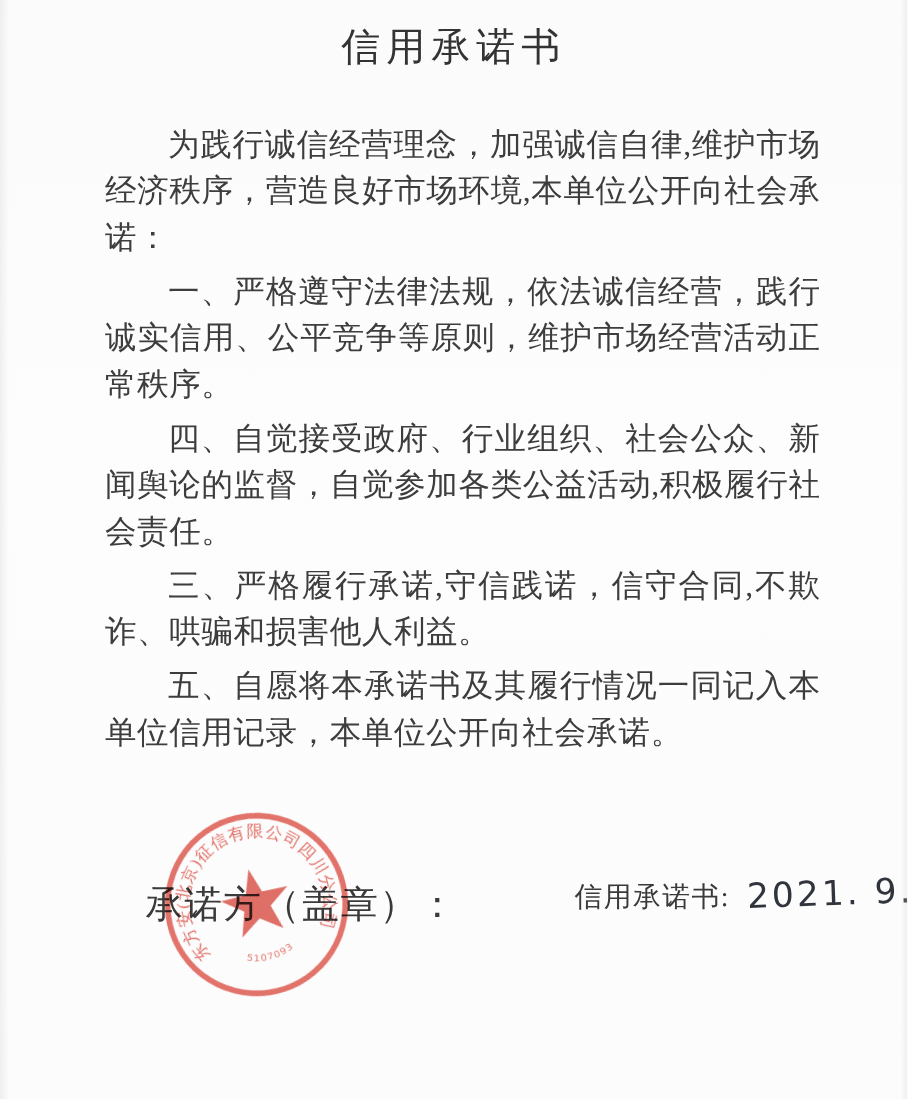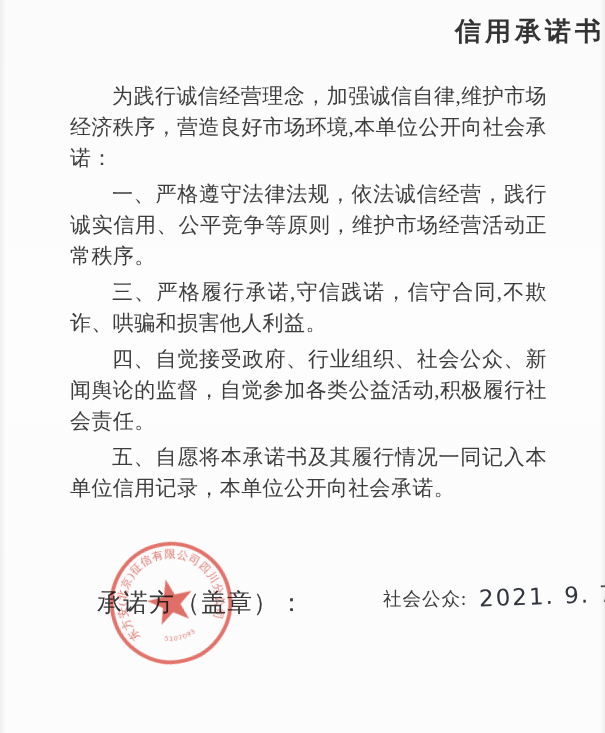--- a/index.html
+++ b/index.html
@@ -26,23 +26,23 @@
   .page::after {
     content: "";
     position: absolute;
     right: 0; top: 0; bottom: 0;
     width: 5px;
     background: linear-gradient(270deg, rgba(205,205,205,.28), rgba(255,255,255,0));
     pointer-events: none;
   }
   .doc-title {
     margin-top: 14px;
-    text-align: right;
+    text-align: center;
     font-size: 26px;
-    font-weight: bold;
+    font-weight: normal;
     letter-spacing: 4px;
     color: #333333;
   }
   .doc-body {
     margin: 32px 58px 0 70px;
   }
   .doc-body p {
     font-size: 21px;
     line-height: 31px;
     letter-spacing: 0.4px;
@@ -100,22 +100,22 @@
 </head>
 <body>
 
 <div class="page">
 
   <div class="doc-title">信用承诺书</div>
 
   <div class="doc-body">
     <p>为践行诚信经营理念，加强诚信自律,维护市场经济秩序，营造良好市场环境,本单位公开向社会承诺：</p>
     <p>一、严格遵守法律法规，依法诚信经营，践行诚实信用、公平竞争等原则，维护市场经营活动正常秩序。</p>
+    <p>四、自觉接受政府、行业组织、社会公众、新闻舆论的监督，自觉参加各类公益活动,积极履行社会责任。</p>
     <p>三、严格履行承诺,守信践诺，信守合同,不欺诈、哄骗和损害他人利益。</p>
-    <p>四、自觉接受政府、行业组织、社会公众、新闻舆论的监督，自觉参加各类公益活动,积极履行社会责任。</p>
     <p>五、自愿将本承诺书及其履行情况一同记入本单位信用记录，本单位公开向社会承诺。</p>
   </div>
 
   <div class="signature-area">
 
     <span class="promisor">承诺方（盖章）：</span>
 
     <svg class="seal" viewBox="0 0 200 200" xmlns="http://www.w3.org/2000/svg" aria-hidden="true">
       <defs>
         <filter id="inkSoft" x="-10%" y="-10%" width="120%" height="120%">
@@ -130,18 +130,18 @@
         <text font-family="Liberation Serif, DejaVu Serif, serif" font-size="17.5" fill="#dd5147" fill-opacity="0.95" letter-spacing="1">
           <textPath href="#sealTopArc" startOffset="0" textLength="312" lengthAdjust="spacingAndGlyphs">东方安(北京)征信有限公司四川分公司</textPath>
         </text>
         <text font-family="DejaVu Sans, sans-serif" font-size="9.5" fill="#dd5147" fill-opacity="0.9" letter-spacing="1">
           <textPath href="#sealBottomArc" startOffset="2" textLength="100" lengthAdjust="spacingAndGlyphs">5107093000852</textPath>
         </text>
       </g>
     </svg>
 
     <span class="date-line">
-      <span>社会公众:</span>
+      <span>信用承诺书:</span>
       <span class="date-hand">2021. 9. 7</span>
     </span>
 
   </div>
 </div>
 
 </body></html>

